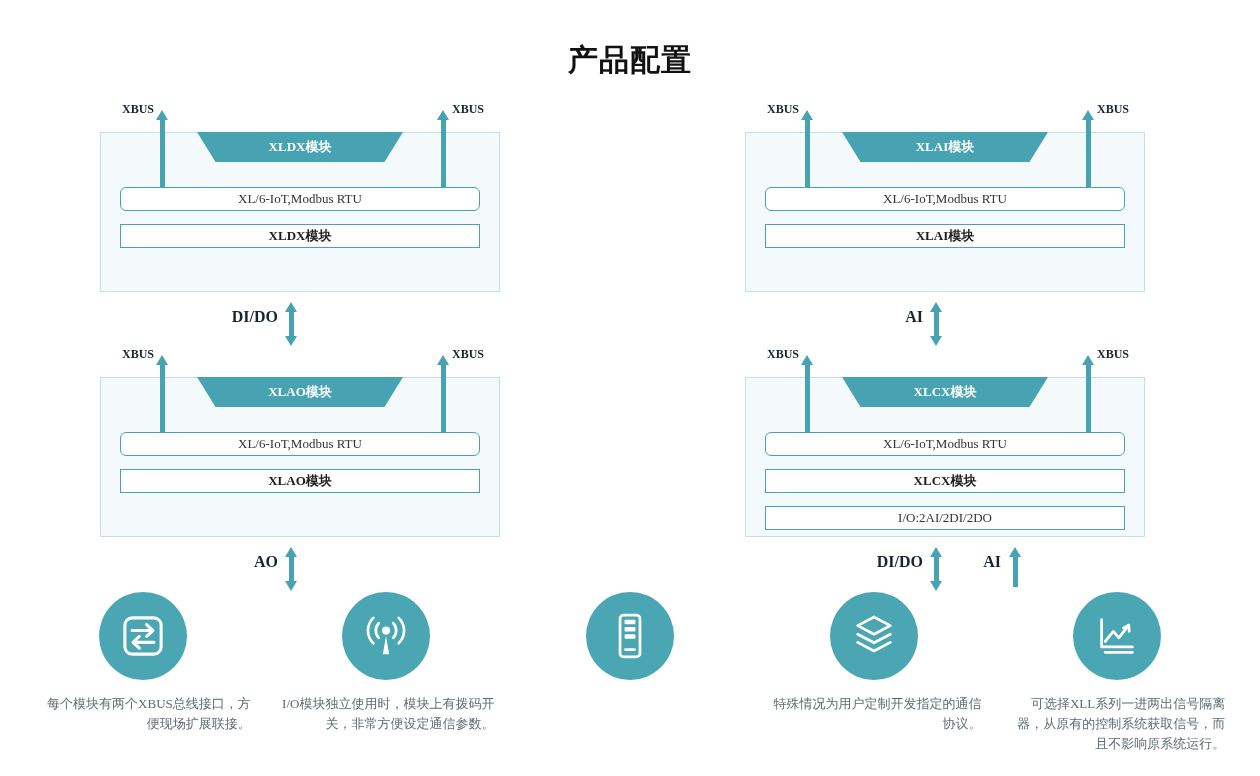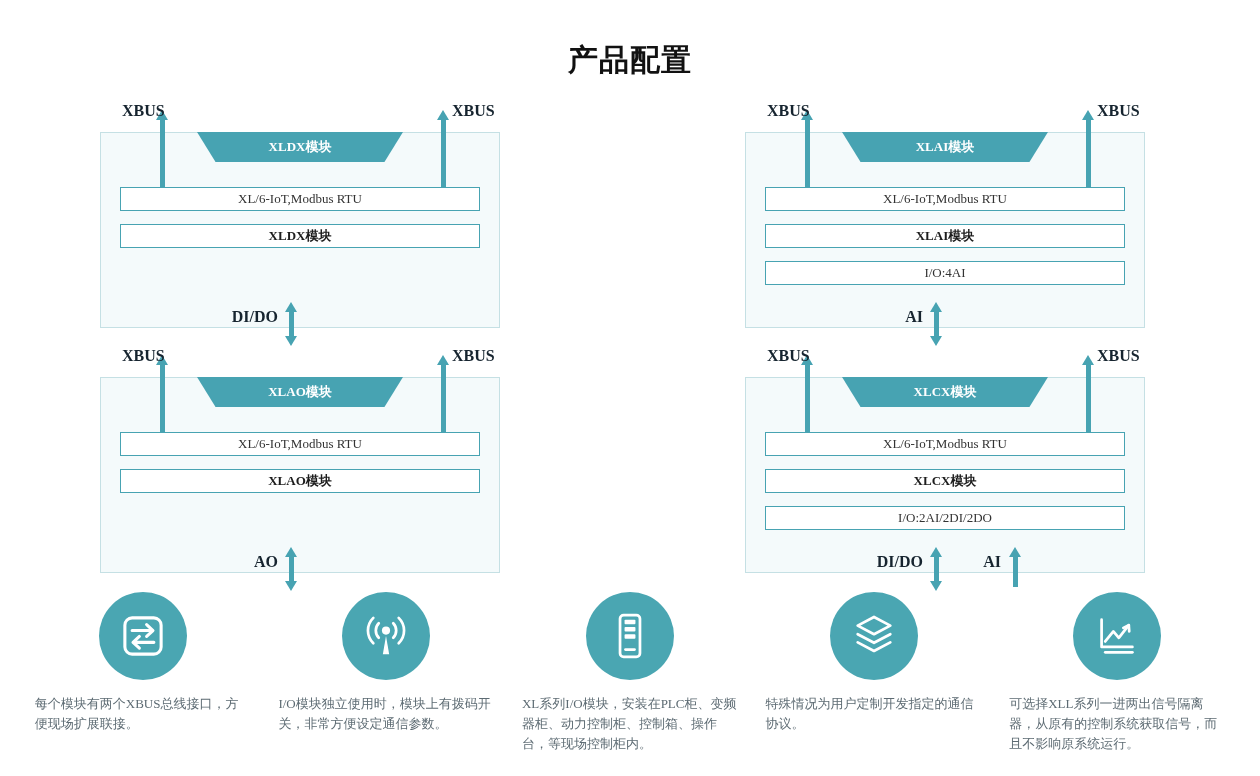--- a/index.html
+++ b/index.html
@@ -16,21 +16,21 @@
   }
 
   
   .module-unit { position:absolute; width:400px; height:248px; }
   .pos-tl { left:100px; top:88px; }
   .pos-tr { left:745px; top:88px; }
   .pos-bl { left:100px; top:333px; }
   .pos-br { left:745px; top:333px; }
 
   .bus-label {
-    position:absolute; top:2px; font-size:16px; font-weight:bold; color:#16242f;
+    position:absolute; top:2px; font-size:12px; font-weight:bold; color:#16242f;
     white-space:nowrap; z-index:3;
   }
   .bus-left  { left:22px; }
   .bus-right { left:352px; }
 
   .varrow { position:absolute; width:13px; z-index:2; }
   .varrow .head-up {
     position:absolute; top:0; left:0; width:0; height:0;
     border-left:6.5px solid transparent; border-right:6.5px solid transparent;
     border-bottom:10px solid #47a3b2;
@@ -41,53 +41,53 @@
     border-top:10px solid #47a3b2;
   }
   .varrow .shaft { position:absolute; left:4px; width:5px; background:#47a3b2; }
   .shaft-to-bottom { top:8px; bottom:0; }
   .shaft-mid { top:8px; bottom:8px; }
 
   .arrow-bus-left  { left:56px;  top:10px; height:78px; }
   .arrow-bus-right { left:337px; top:10px; height:78px; }
 
   .mbox {
-    position:absolute; top:32px; left:0; width:400px; height:196px;
+    position:absolute; top:32px; left:0; width:400px; height:160px;
     background:#f4fafb; border:1px solid #c5e0e4; z-index:1;
   }
   .trapezoid {
     position:absolute; top:-1px; left:50%; transform:translateX(-50%);
     width:206px; height:30px; background:#47a3b2;
     clip-path:polygon(0 0,100% 0,91% 100%,9% 100%);
     color:#fff; font-size:13px; font-weight:bold; text-align:center; line-height:30px;
   }
   .mrow {
     margin:0 19px 13px; height:24px; line-height:22px;
     border:1px solid #47a3b2; background:#fff;
     text-align:center; font-size:13px; color:#333;
   }
-  .mbox .mrow-first { margin-top:54px; }
+  .mbox .mrow-first { margin-top:54px;border-radius:6px; }
   .mrow.bold { font-weight:bold; color:#1d1d1d; }
 
   .port-label {
     position:absolute; top:208px; font-size:16px; font-weight:bold; color:#16242f;
     white-space:nowrap; z-index:3;
   }
   .port-arrow { top:202px; height:44px; }
   .p0-label { left:62px; width:116px; text-align:right; }
   .p0-arrow { left:185px; }
   .p1-label { left:222px; width:34px; text-align:right; }
   .p1-arrow { left:264px; height:40px; }
 
   
   .features {
     position:absolute; top:580px; left:0; width:1260px;
     display:flex; padding:0 21px;
   }
-  .feature { width:243.6px; text-align:left; }
+  .feature { width:243.6px; text-align:right; }
   .ficon {
     width:88px; height:88px; margin:0 auto; border-radius:50%;
     background:#4aa6b2; display:flex; align-items:center; justify-content:center;
   }
   .ficon svg { width:58px; height:58px; display:block; }
   .ftext {
     margin:14px auto 0; width:216px;
     font-size:13px; line-height:1.55; color:#5d6b73;
   }
 </style>
@@ -120,21 +120,20 @@
         <span class="shaft shaft-mid"></span>
         <span class="head-down"></span>
       </div>
   </div>
 
   <div class="module-unit pos-tr">
     <div class="mbox">
       <div class="trapezoid">XLAI模块</div>
       <div class="mrow mrow-first">XL/6-IoT,Modbus RTU</div>
       <div class="mrow bold">XLAI模块</div>
-      <div class="mrow">I/O:4AI</div>
     </div>
     <span class="bus-label bus-left">XBUS</span>
     <span class="bus-label bus-right">XBUS</span>
     <div class="varrow arrow-bus-left">
         <span class="head-up"></span>
         <span class="shaft shaft-to-bottom"></span>
       </div>
     <div class="varrow arrow-bus-right">
         <span class="head-up"></span>
         <span class="shaft shaft-to-bottom"></span>
@@ -231,21 +230,20 @@
     <div class="feature">
       <div class="ficon">
         <svg viewBox="0 0 64 64" fill="none" stroke="#fff" stroke-width="3" stroke-linecap="round">
           <rect x="21" y="9" width="22" height="46" rx="4"></rect>
           <rect x="26" y="14" width="12" height="5" rx="1" fill="#fff" stroke="none"></rect>
           <rect x="26" y="22" width="12" height="5" rx="1" fill="#fff" stroke="none"></rect>
           <rect x="26" y="30" width="12" height="5" rx="1" fill="#fff" stroke="none"></rect>
           <line x1="27" y1="47" x2="37" y2="47"></line>
         </svg>
       </div>
-      <p class="ftext">XL系列I/O模块，安装在PLC柜、变频器柜、动力控制柜、控制箱、操作台，等现场控制柜内。</p>
     </div>
 
     <div class="feature">
       <div class="ficon">
         <svg viewBox="0 0 64 64" fill="none" stroke="#fff" stroke-width="3" stroke-linecap="round" stroke-linejoin="round">
           <path d="M32 11 L50 20.5 L32 30 L14 20.5 Z"></path>
           <path d="M14 30 L32 39.5 L50 30"></path>
           <path d="M14 39 L32 48.5 L50 39"></path>
         </svg>
       </div>

